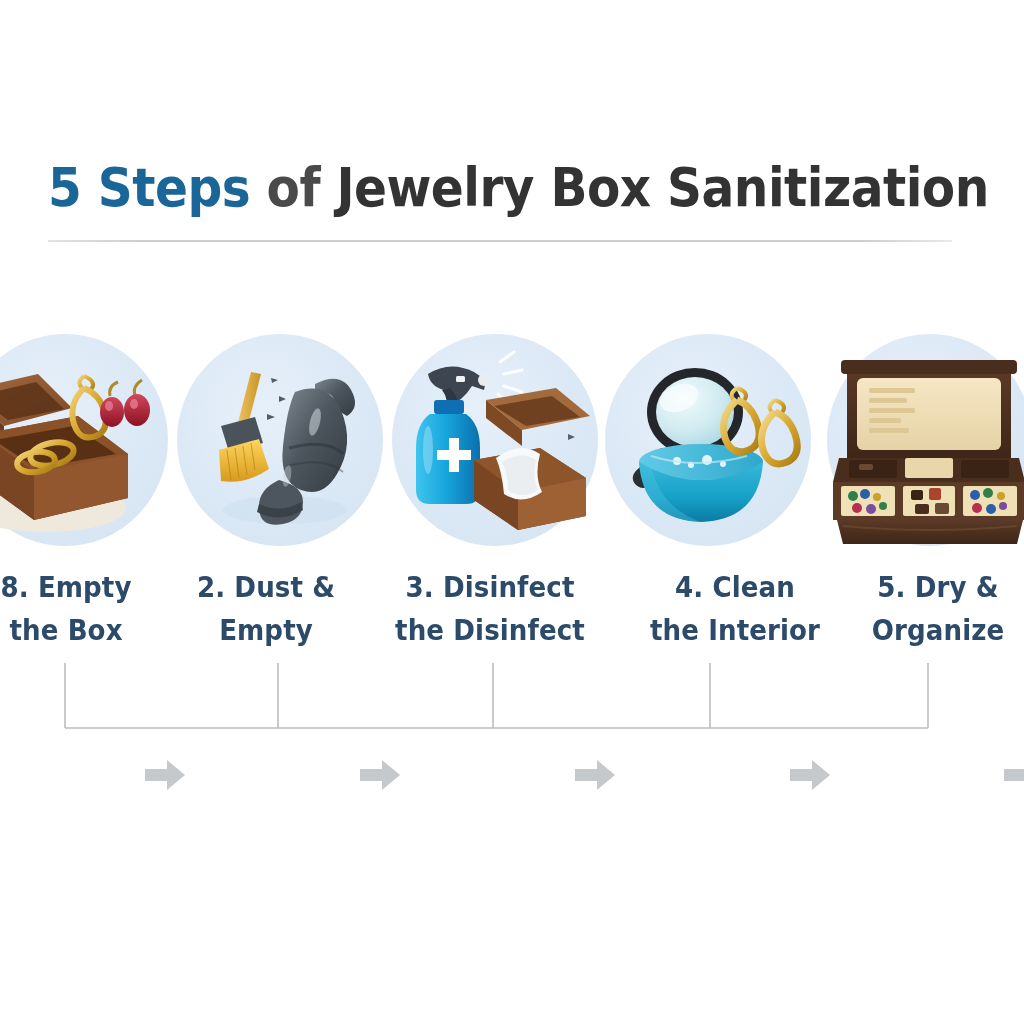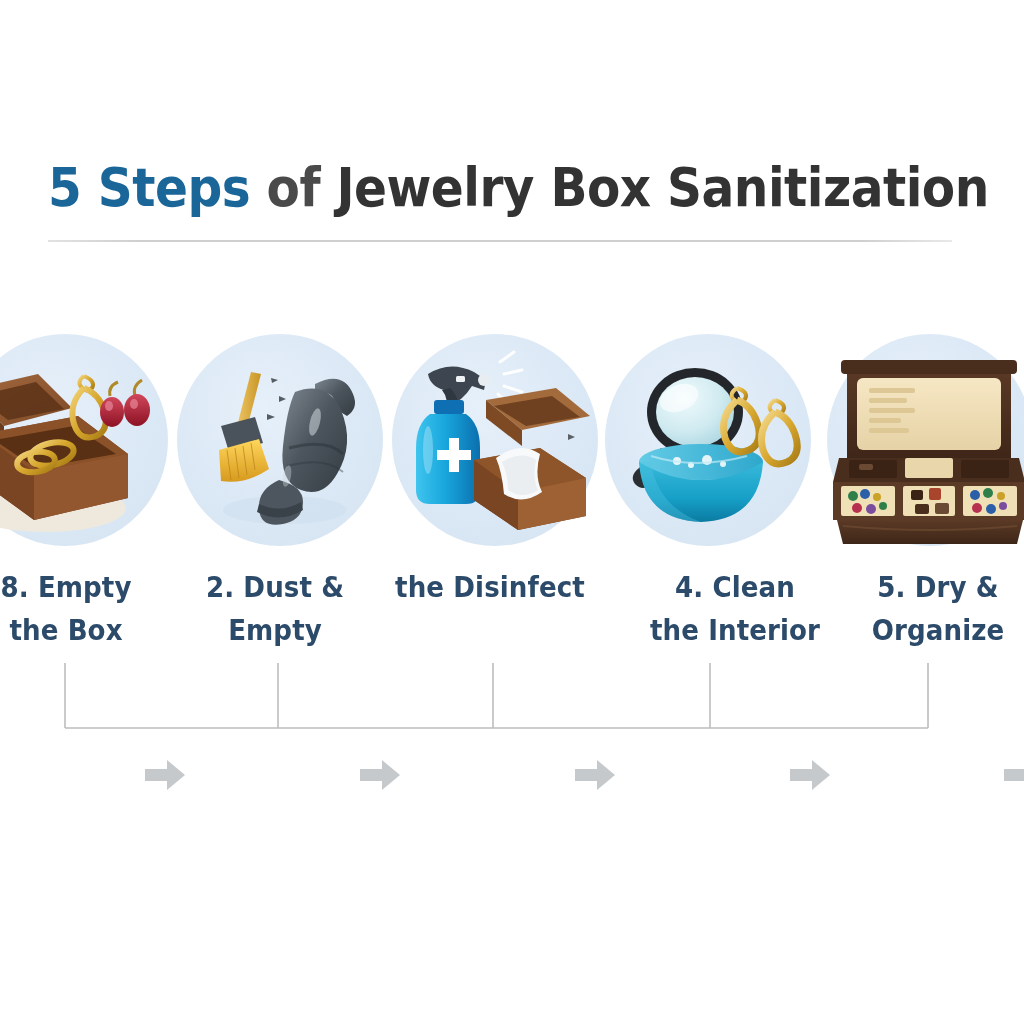--- a/index.html
+++ b/index.html
@@ -378,25 +378,26 @@
     </svg>
     <svg class="arrow" style="left:1004px" viewBox="0 0 42 34">
       <path d="M0 11 h22 v-9 l18 15 l-18 15 v-9 H0 Z" fill="#c6c9cb"></path>
     </svg>
   </div>
 
   <div class="label" style="left:-49px">
     <span>8. Empty</span>
     <span class="l2">the Box</span>
   </div>
-  <div class="label" style="left:160px">
+  <div class="label" style="left:151px">
     <span>2. Dust &amp;</span>
     <span class="l2">Empty</span>
   </div>
   <div class="label" style="left:375px">
+    <span>3. Disinfect</span>
     <span class="l2">the Disinfect</span>
   </div>
   <div class="label" style="left:620px">
     <span>4. Clean</span>
     <span class="l2">the Interior</span>
   </div>
   <div class="label" style="left:823px">
     <span>5. Dry &amp;</span>
     <span class="l2">Organize</span>
   </div>

